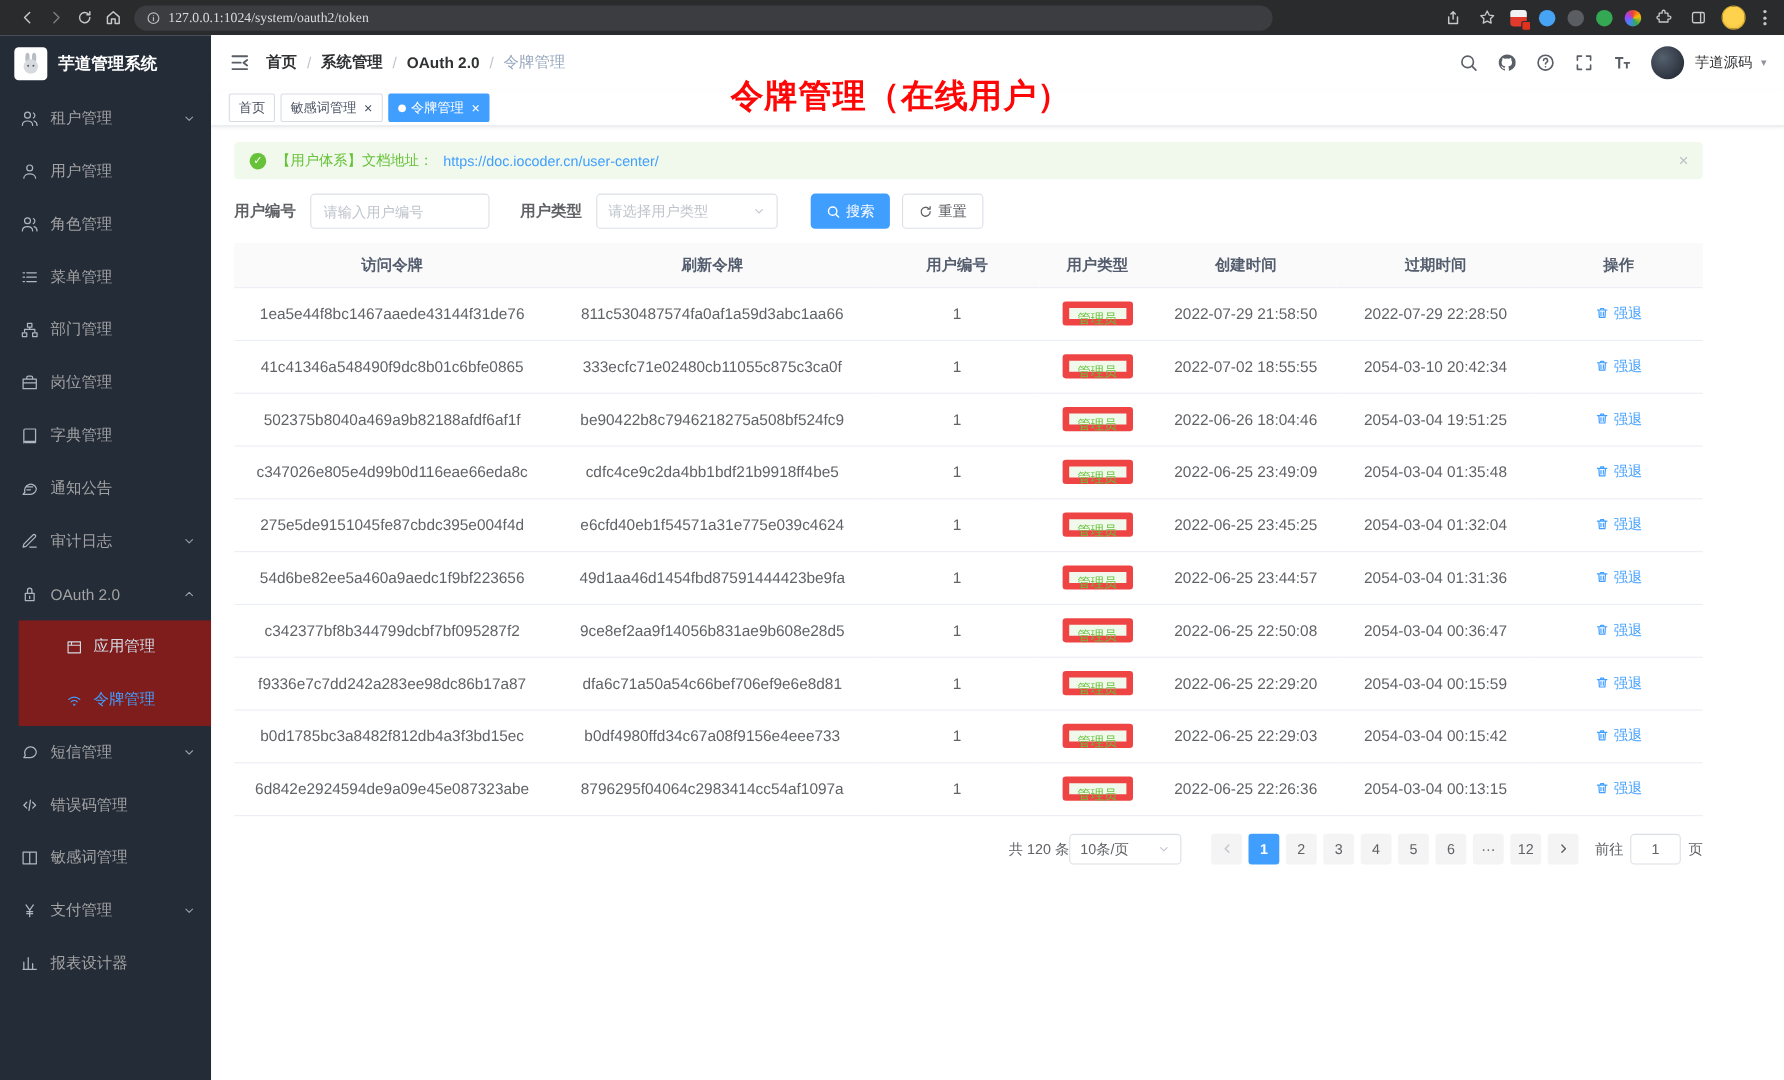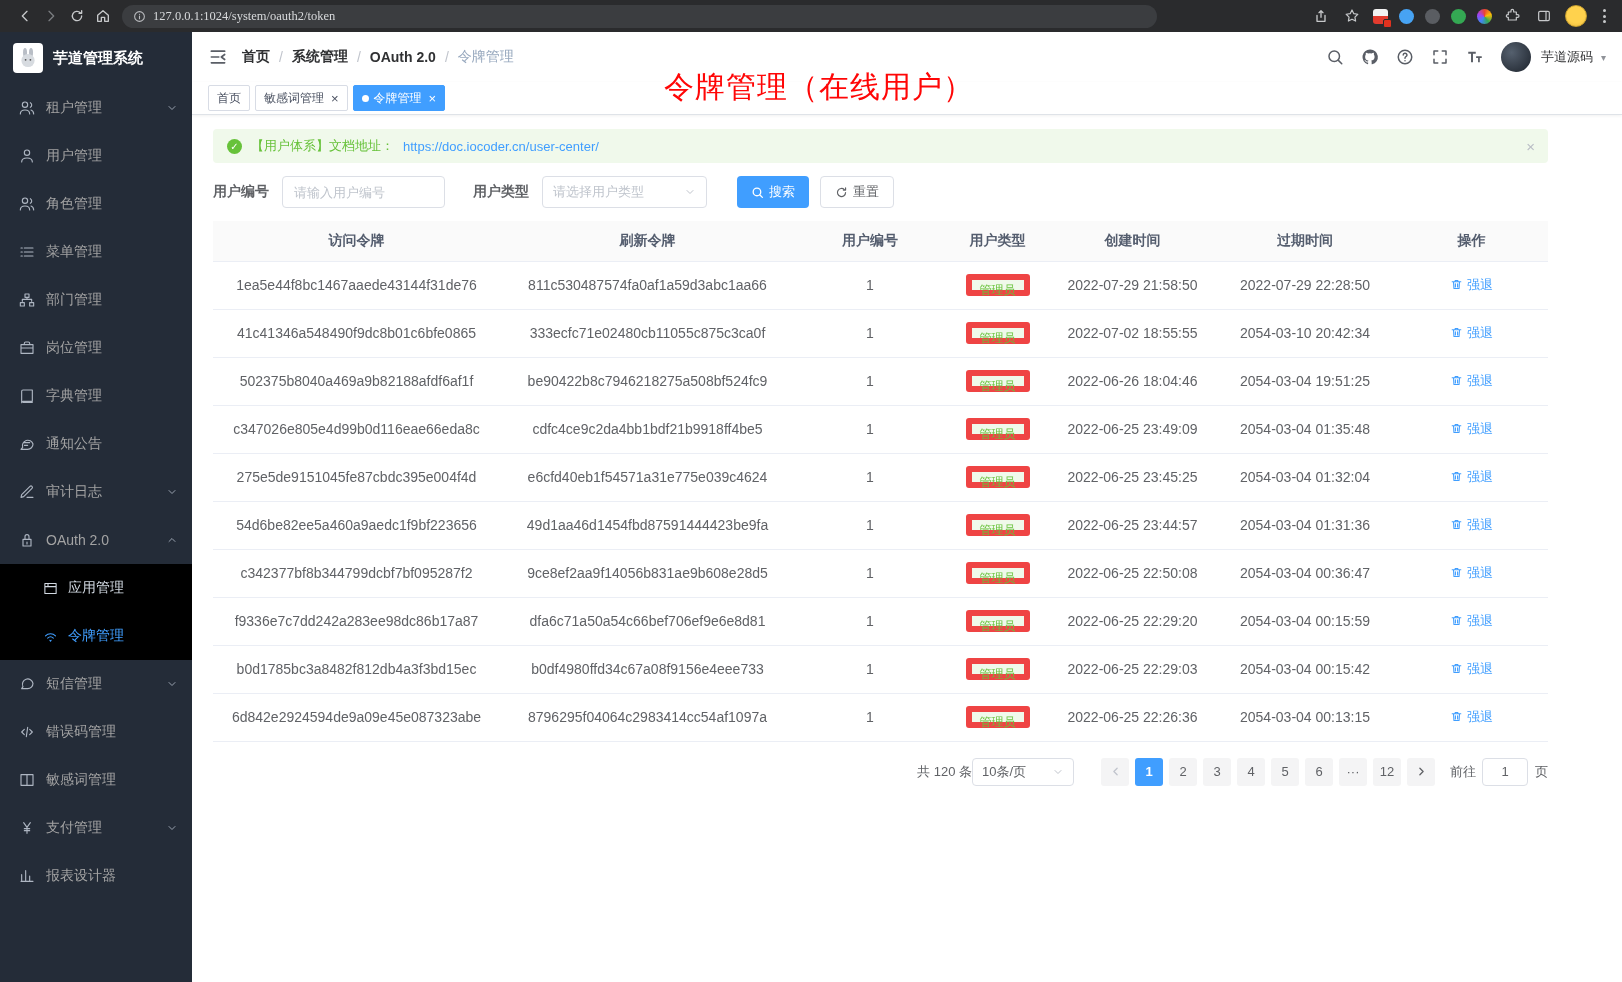--- a/index.html
+++ b/index.html
@@ -33,21 +33,21 @@
   .sidebar{width:192px;background:#242c38;flex-shrink:0;overflow:hidden;}
   .logo{height:52px;display:flex;align-items:center;gap:10px;padding:0 13px;}
   .logo-img{width:30px;height:30px;border-radius:4px;background:#fff;display:flex;align-items:center;justify-content:center;overflow:hidden;flex-shrink:0;}
   .logo-img svg{width:24px;height:24px;}
   .logo-title{color:#fff;font-size:15px;font-weight:700;white-space:nowrap;}
   .menu-item{height:48px;display:flex;align-items:center;padding:0 14px 0 19px;font-size:14px;color:#a3a3a3;cursor:pointer;white-space:nowrap;}
   .menu-item svg.mi-icon{width:16px;height:16px;margin-right:11px;color:#aeb6c2;flex-shrink:0;}
   .mi-label{flex:1;}
   .arrow{width:12px;height:12px;color:#98a1ae;flex-shrink:0;}
   .arrow.up{transform:rotate(180deg);}
-  .menu-sub{background:#000000;}
+  .menu-sub{background:#7f1d1d;margin-left:17px;}
   .menu-subitem{height:48px;display:flex;align-items:center;padding-left:43px;font-size:14px;color:#d3dae3;cursor:pointer;white-space:nowrap;}
   .menu-subitem svg.mi-icon{width:15px;height:15px;margin-right:10px;flex-shrink:0;}
   .menu-subitem.active{color:#409eff;}
 
   .main{flex:1;display:flex;flex-direction:column;background:#fff;min-width:0;}
 
   
   .topbar{height:50px;display:flex;align-items:center;padding:0 16px;background:#fff;}
   .fold{width:20px;height:20px;color:#5a5e66;margin-right:14px;cursor:pointer;flex-shrink:0;}
   .breadcrumb{display:flex;align-items:center;font-size:14px;white-space:nowrap;}
@@ -100,21 +100,21 @@
   .pg-size{width:102px;height:28px;border:1px solid #dcdfe6;border-radius:4px;display:flex;align-items:center;justify-content:space-between;padding:0 9px;margin-right:24px;color:#606266;background:#fff;cursor:pointer;}
   #page-list{display:inline-flex;}
   .page-btn{min-width:28px;height:28px;background:#f4f4f5;border:none;border-radius:3px;margin:0 3px;font-size:13px;color:#606266;display:inline-flex;align-items:center;justify-content:center;cursor:pointer;font-family:inherit;}
   .page-btn.active{background:#409eff;color:#fff;font-weight:600;}
   .page-btn.nav svg{width:13px;height:13px;}
   .page-btn.disabled{color:#c0c4cc;cursor:default;}
   .pg-goto-label{margin:0 6px 0 12px;white-space:nowrap;}
   .pg-goto-suffix{margin-left:0;}
   .pg-goto-input{width:46px;height:28px;border:1px solid #dcdfe6;border-radius:4px;text-align:center;font-size:13px;color:#606266;outline:none;margin-right:7px;font-family:inherit;}
 
-  .annotation{position:absolute;left:664px;top:67px;font-size:30px;font-weight:400;color:#ff0606;letter-spacing:1px;z-index:40;white-space:nowrap;}
+  .annotation{position:absolute;left:664px;top:67px;font-size:30px;font-weight:700;color:#ff0606;letter-spacing:1px;z-index:40;white-space:nowrap;}
 </style>
 </head>
 <body>
 
 <div class="screen">
 
   <div class="chrome">
     <span class="nav-ic">
         <svg viewBox="0 0 24 24" fill="none" stroke="currentColor" stroke-width="2" stroke-linecap="round" stroke-linejoin="round">
           <path d="M15 5l-7 7 7 7"></path>

